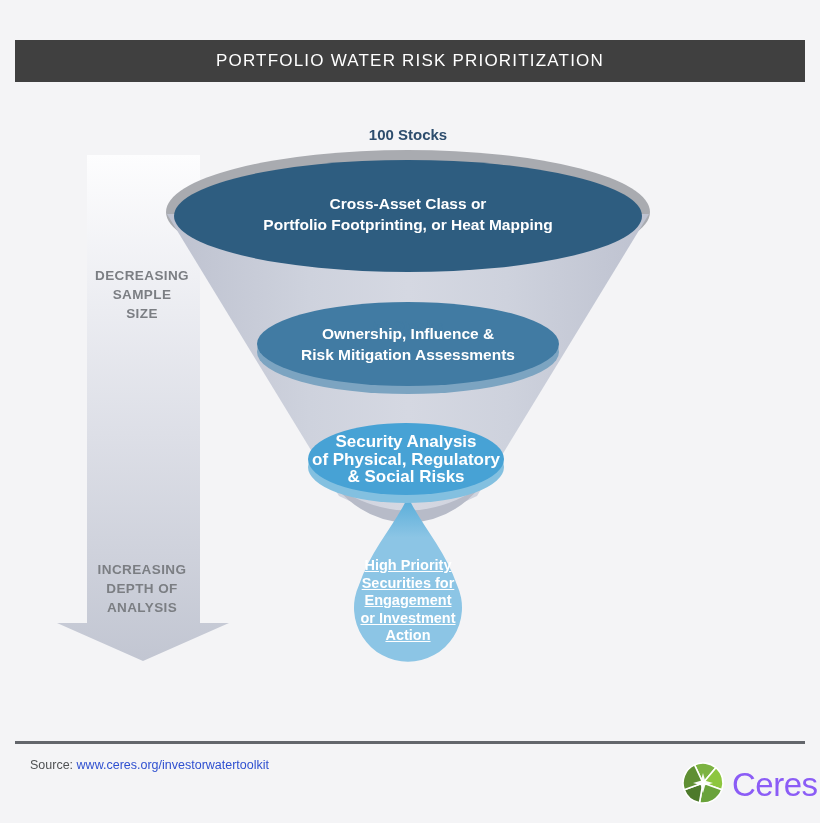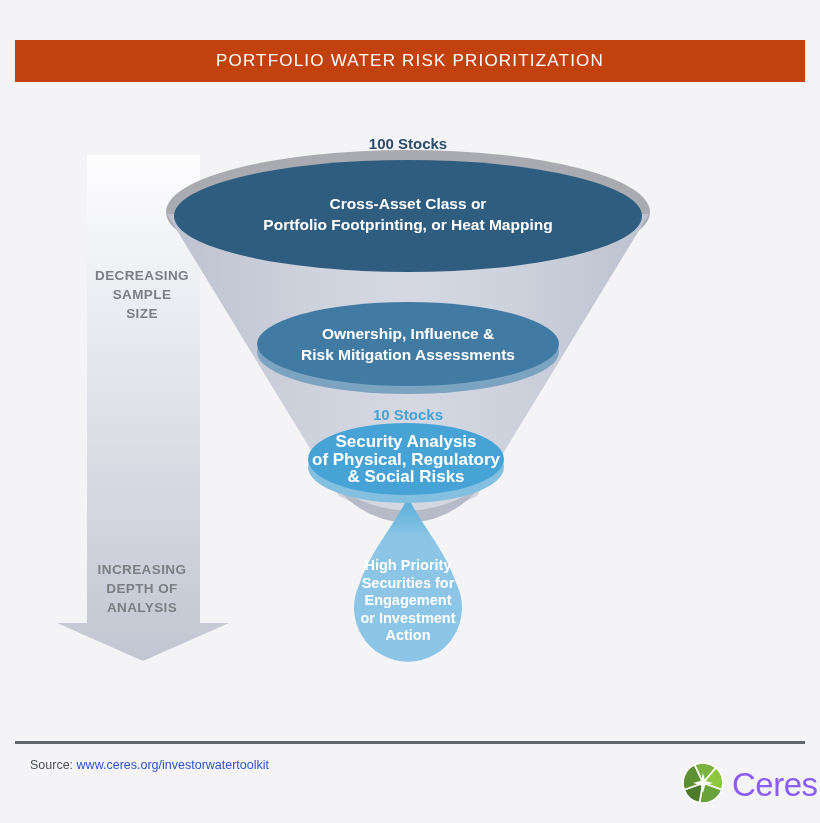--- a/index.html
+++ b/index.html
@@ -1,35 +1,35 @@
 <!DOCTYPE html>
 <html><head>
 <meta charset="utf-8">
 <style>
   html,body{margin:0;padding:0;background:#e9e9ea;}
   .canvas{
     position:relative;width:820px;height:823px;background:#f4f4f6;overflow:hidden;
     font-family:"Liberation Sans", sans-serif;
   }
   .header-bar{
-    position:absolute;left:15px;top:40px;width:790px;height:42px;background:#c2410c;
+    position:absolute;left:15px;top:40px;width:790px;height:42px;background:#404040;
   }
   .header-title{
     display:block;width:100%;height:42px;line-height:42px;text-align:center;
     color:#ffffff;font-size:17px;letter-spacing:1.2px;font-weight:500;
   }
   svg.art{position:absolute;left:0;top:0;}
   .txt{position:absolute;text-align:center;white-space:pre-line;}
   .ellipse-text{color:#ffffff;font-weight:600;}
   .stage1-desc{left:208px;top:193px;width:400px;font-size:15.5px;line-height:21px;}
   .stage2-desc{left:258px;top:323px;width:300px;font-size:15.5px;line-height:21px;}
   .stage3-desc{left:306px;top:433px;width:200px;font-size:17px;line-height:17.5px;}
-  .droplet-text{left:341px;top:557px;width:134px;font-size:14.5px;line-height:17.6px;color:#ffffff;font-weight:600;}
+  .droplet-text{left:341px;top:557px;width:134px;font-size:14.5px;line-height:17.6px;color:#ffffff;font-weight:600;text-decoration:underline;}
   .count-label{width:200px;left:308px;font-size:15px;font-weight:700;}
-  .lbl1{top:135px;color:#2d4d6d;}
+  .lbl1{top:126px;color:#2d4d6d;}
   .lbl2{top:283px;color:#417ba3;margin-top:34px;}
   .lbl3{top:406px;color:#47a2d5;}
   .arrow-label{left:52px;width:180px;color:#7b7e83;font-size:13.5px;line-height:19px;font-weight:600;letter-spacing:.4px;}
   .arrow-top{top:266px;}
   .arrow-bottom{top:560px;}
   .footer-line{position:absolute;left:15px;top:741px;width:790px;height:3px;background:#63666b;}
   .source{position:absolute;left:18px;top:758px;font-size:12.5px;color:#505254;white-space:nowrap;margin-left:12px;}
   .source .link{color:#2f50d0;cursor:pointer;text-decoration:none;}
   .brand{position:absolute;left:681px;top:761px;display:flex;align-items:center;}
   .brand-name{margin-left:7px;font-size:33px;font-weight:500;color:#8b5cf6;letter-spacing:-0.5px;}
@@ -85,21 +85,20 @@
 
   <div class="txt arrow-label arrow-bottom">INCREASING
 DEPTH OF
 ANALYSIS</div>
   <div class="txt arrow-label arrow-top">DECREASING
 SAMPLE
 SIZE</div>
 
   <div class="txt count-label lbl1">100 Stocks</div>
   <div class="txt count-label lbl2">50 Stocks</div>
-  <div class="txt count-label lbl3">10 Stocks</div>
 
   <div class="txt ellipse-text stage2-desc">Ownership, Influence &amp;
 Risk Mitigation Assessments</div>
   <div class="txt ellipse-text stage1-desc">Cross-Asset Class or
 Portfolio Footprinting, or Heat Mapping</div>
   <div class="txt ellipse-text stage3-desc">Security Analysis
 of Physical, Regulatory
 &amp; Social Risks</div>
 
   <div class="txt droplet-text">High Priority

